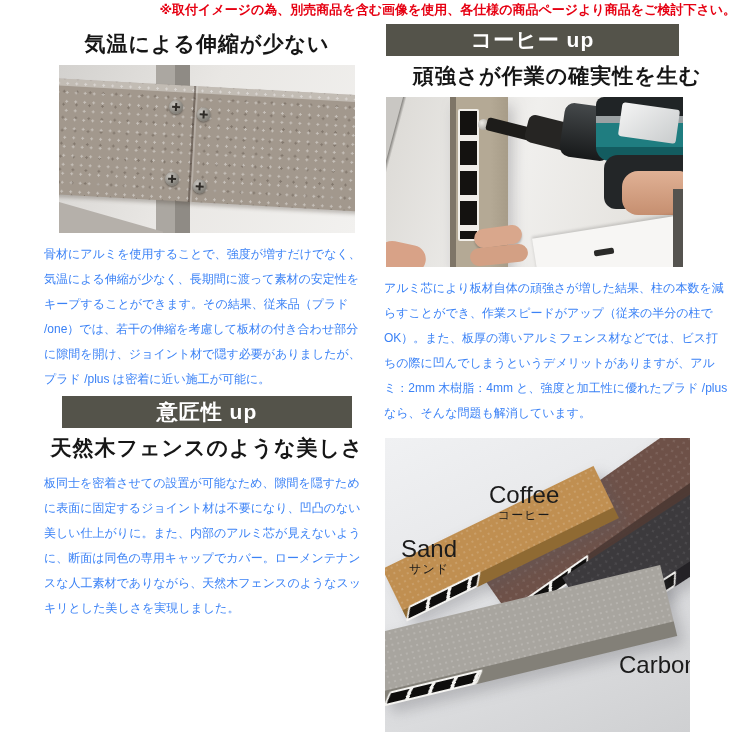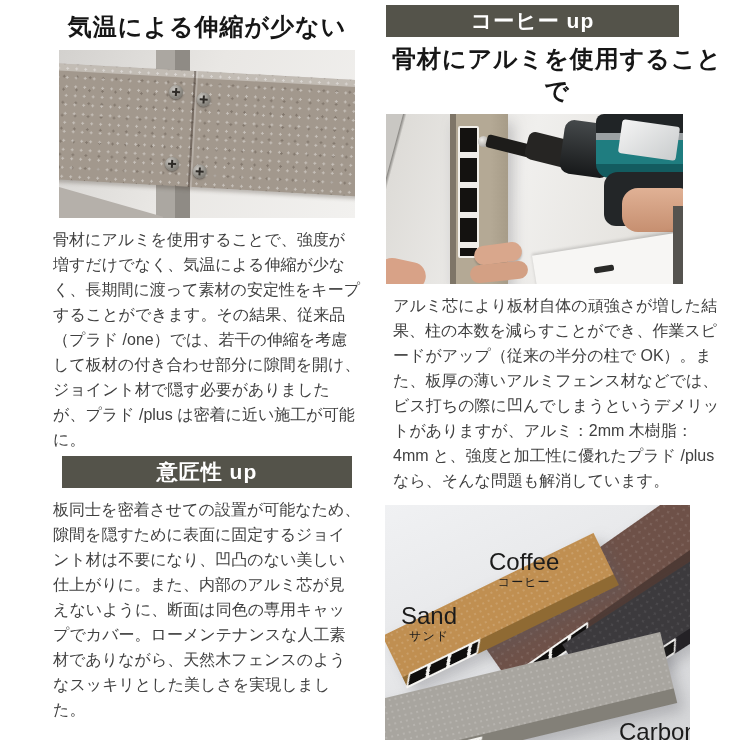--- a/index.html
+++ b/index.html
@@ -28,25 +28,25 @@
   .cols{display:flex;padding-left:44px;gap:14px;margin-top:5px;}
   .col-left{width:326px;flex:none;}
   .col-right{width:346px;flex:none;}
   .badge{
     height:32px;line-height:32px;text-align:center;background:#54534a;
     color:#fff;font-size:21px;font-weight:bold;letter-spacing:1px;
   }
   .col-left .badge{width:290px;margin:0 auto;}
   .col-right .badge{width:293px;margin-left:2px;}
   .heading{
-    margin:6px 0 0;text-align:center;font-size:24px;font-weight:bold;
+    margin:6px 0 0;text-align:center;font-size:21px;font-weight:bold;
     color:#161616;letter-spacing:1px;
   }
   .body-text{
-    margin:9px 9px 0;font-size:16px;line-height:25px;color:#404040;
+    margin:9px 0 0;font-size:12px;line-height:25px;color:#3b82f6;
     text-align:left;
   }
   .section2{margin-top:4px;}
   
   .photo{position:relative;overflow:hidden;}
   
   .fence{width:296px;height:168px;margin:7px auto 0;
     background:linear-gradient(115deg,#d3d1ce,#e9e7e4 45%,#f2f1ef);}
   .fence .post{position:absolute;left:97px;top:0;width:34px;height:100%;
     background:linear-gradient(90deg,#aba7a1 0 55%,#8f8b85 55% 100%);}
@@ -143,20 +143,21 @@
   .clabel .ja{font-size:12px;margin-top:2px;letter-spacing:1px;}
   .lbl-coffee{left:104px;top:44px;}
   .lbl-sand{left:16px;top:98px;}
   .lbl-carbon{left:234px;top:214px;}
 </style>
 </head>
 <body>
 
 <div>
 
+  <div class="notice">※取付イメージの為、別売商品を含む画像を使用、各仕様の商品ページより商品をご検討下さい。</div>
 
   <div class="cols">
 
     <div class="col-left">
 
       <section>
         <div class="heading">気温による伸縮が少ない</div>
 
         <div class="photo fence">
           <div class="post"></div>
@@ -169,30 +170,31 @@
             <div class="screw s3"></div>
             <div class="screw s4"></div>
           </div>
         </div>
 
         <p class="body-text">骨材にアルミを使用することで、強度が増すだけでなく、気温による伸縮が少なく、長期間に渡って素材の安定性をキープすることができます。その結果、従来品（プラド /one）では、若干の伸縮を考慮して板材の付き合わせ部分に隙間を開け、ジョイント材で隠す必要がありましたが、プラド /plus は密着に近い施工が可能に。</p>
       </section>
 
       <section class="section2">
         <div class="badge">意匠性 up</div>
+        <div class="heading">天然木フェンスのような美しさ</div>
         <p class="body-text">板同士を密着させての設置が可能なため、隙間を隠すために表面に固定するジョイント材は不要になり、凹凸のない美しい仕上がりに。また、内部のアルミ芯が見えないように、断面は同色の専用キャップでカバー。ローメンテナンスな人工素材でありながら、天然木フェンスのようなスッキリとした美しさを実現しました。</p>
       </section>
 
     </div>
 
     <div class="col-right">
 
       <section>
         <div class="badge">コーヒー up</div>
-        <div class="heading">骨材にアルミを使用することで</div>
+        <div class="heading">頑強さが作業の確実性を生む</div>
 
         <div class="photo drill">
           <div class="board"></div>
           <div class="cap-col"></div>
           <div class="screw-sm"></div>
           <div class="bit"></div>
           <div class="coupling"></div>
           <div class="nose"></div>
           <div class="body-main"></div>
           <div class="label"></div>

